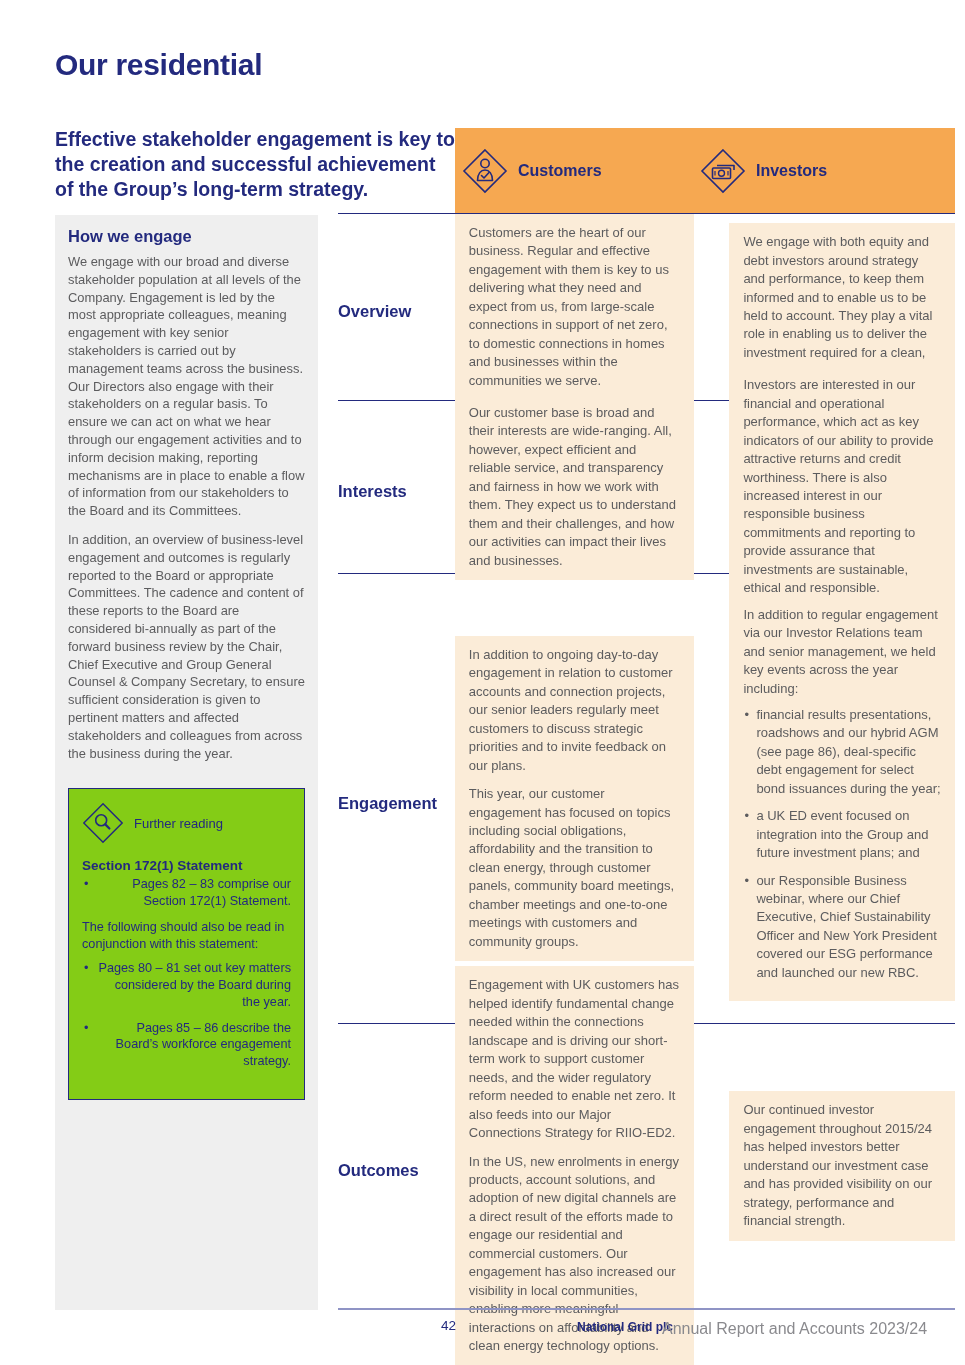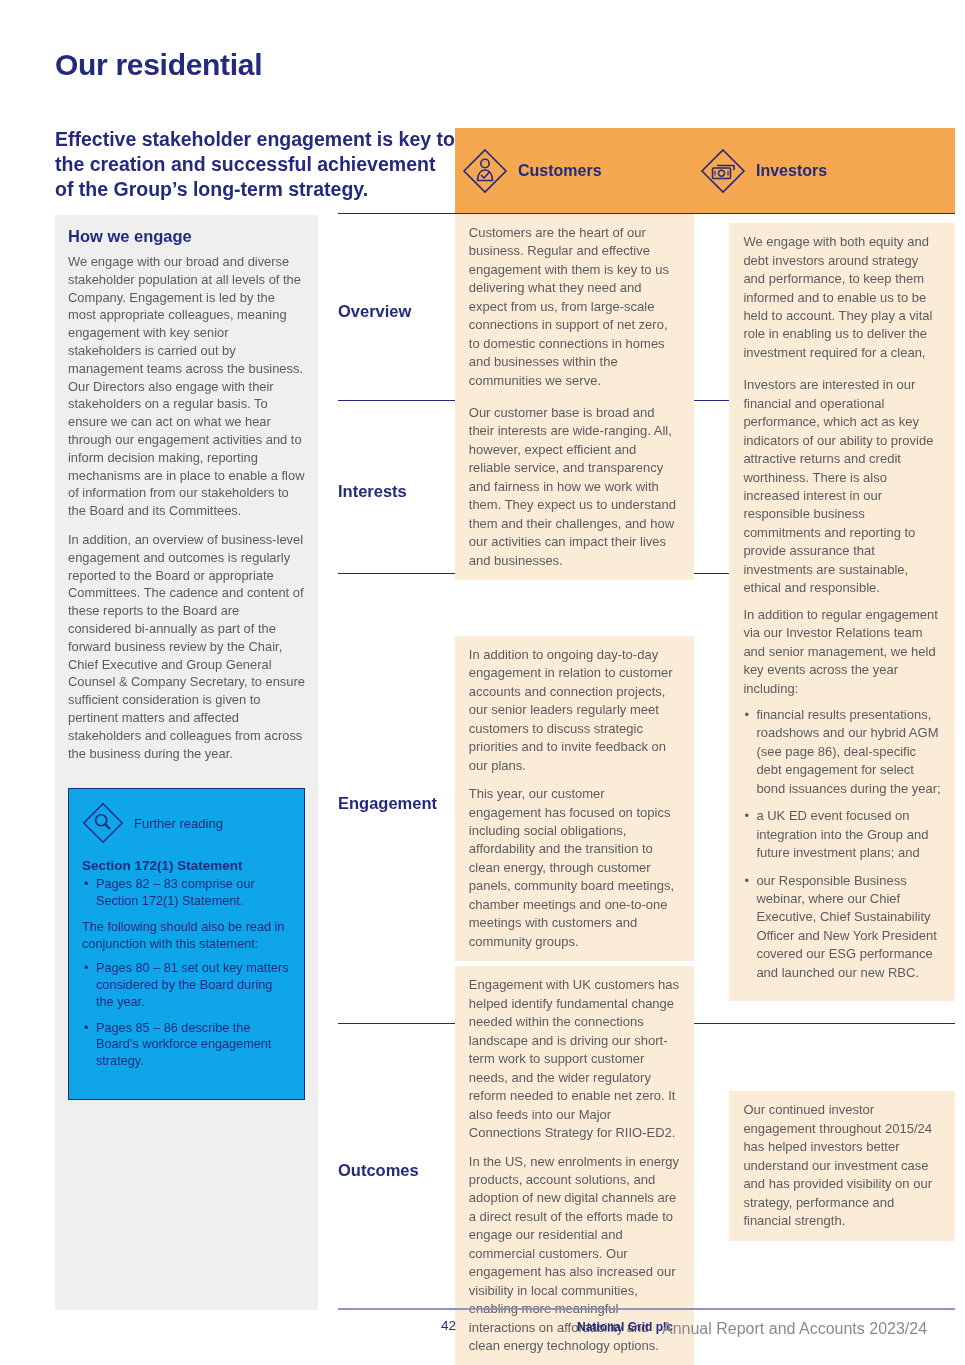--- a/index.html
+++ b/index.html
@@ -34,31 +34,31 @@
 
   
   .sidebar {
     position: absolute; left: 55px; top: 215px; width: 263px; height: 1095px;
     background: #efefef; padding: 12px 13px;
   }
   .sidebar h2 { font-size: 16.5px; font-weight: bold; color: #232a7e; margin-bottom: 7px; }
   .sidebar p { font-size: 12.9px; line-height: 1.38; color: #5c5c5e; margin-bottom: 11px; }
 
   .further-reading {
-    margin-top: 26px; background: #0ea5e9; border: 1.5px solid #232a7e;
+    margin-top: 26px; background: #84cc16; border: 1.5px solid #232a7e;
     padding: 13px 13px 20px 13px; color: #232a7e;
   }
   .fr-head { display: flex; align-items: center; margin-bottom: 14px; }
   .fr-label { font-size: 13px; color: #232a7e; margin-left: 10px; }
   .further-reading h3 { font-size: 13.5px; font-weight: bold; color: #232a7e; margin-bottom: 3px; }
   .further-reading p.note { font-size: 12.7px; color: #232a7e; line-height: 1.32; margin: 8px 0; }
   .further-reading ul { list-style: none; margin: 0 0 6px 0; }
   .further-reading li {
     font-size: 12.7px; color: #232a7e; line-height: 1.32;
-    padding-left: 14px; position: relative; margin-bottom: 9px;
+    padding-left: 14px; position: relative; margin-bottom: 9px; text-align: right;
   }
   .further-reading li::before { content: "•"; position: absolute; left: 2px; }
 
   
   .engage-table { position: absolute; left: 338px; top: 213px; width: 617px; }
   .t-row { display: flex; border-top: 1.5px solid #232a7e; align-items: center; }
   .t-row.overview   { height: 187px; }
   .t-row.interests  { height: 173px; }
   .t-row.engagement { height: 450px; }
   .t-row.outcomes   { height: 285px; }

